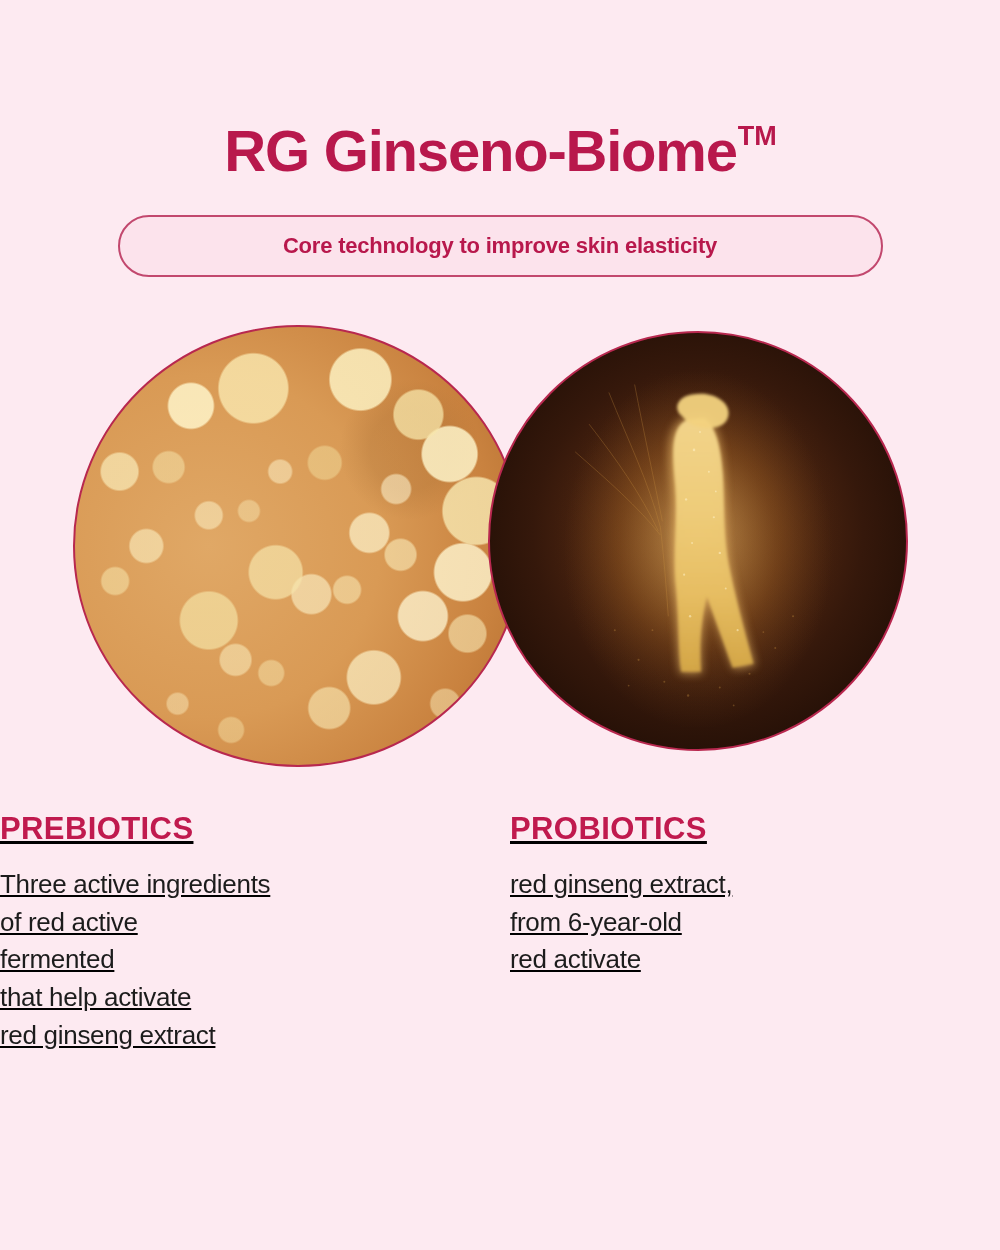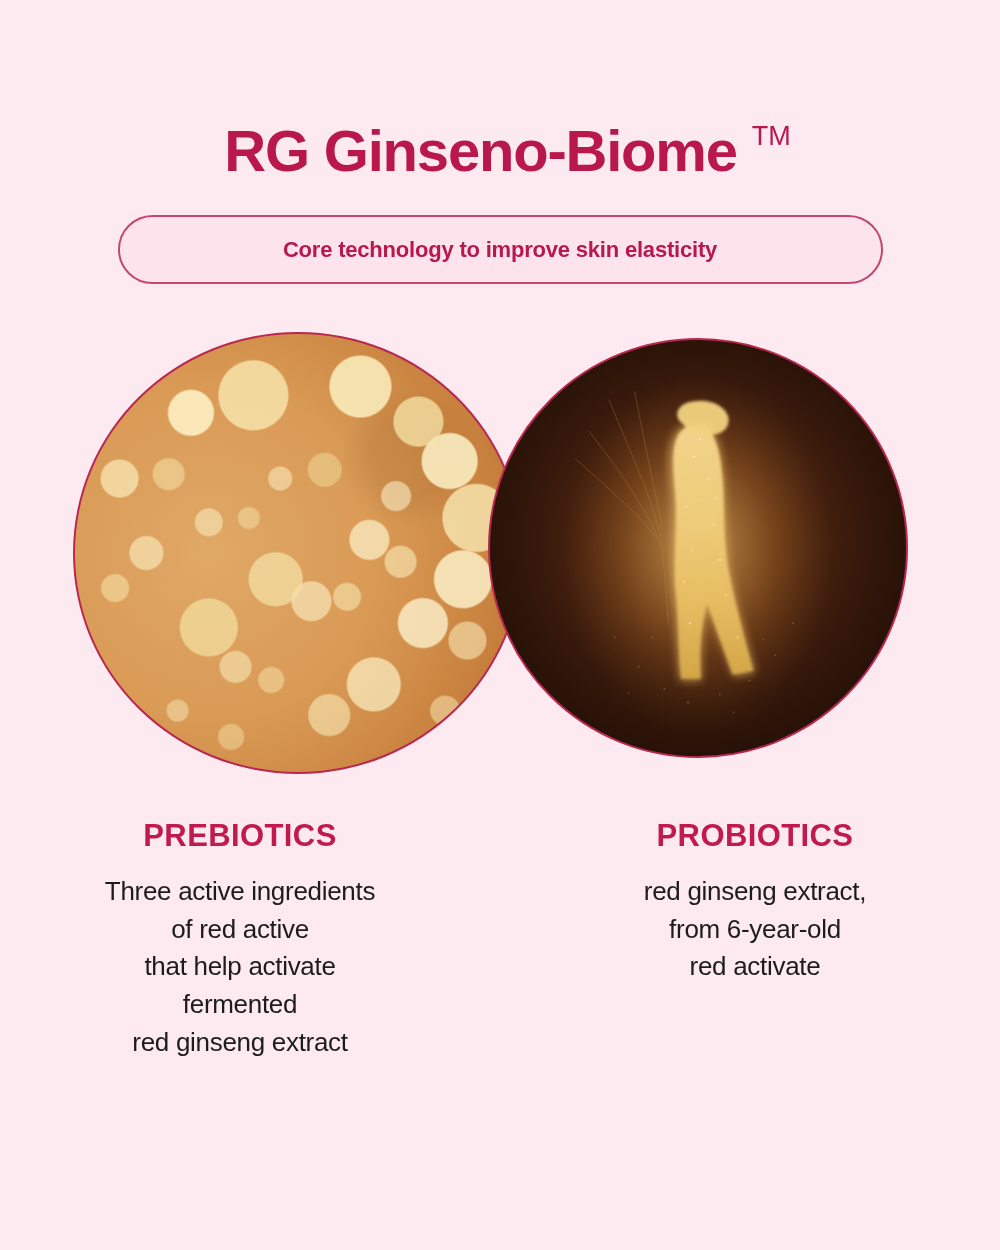--- a/index.html
+++ b/index.html
@@ -18,32 +18,32 @@
     color:#b8184c;
     font-size:58px;
     font-weight:700;
     letter-spacing:-1.2px;
     line-height:1;
     white-space:nowrap;
     display:inline-block;
   }
   .title .tm {
     font-size:27px;
-    font-weight:400;
+    font-weight:700;
     vertical-align:super;
     letter-spacing:0;
     position:relative;
     top:-6px;
-    left:15px;
+    left:1px;
   }
 
   .pill-wrap { margin-top:35px; display:flex; justify-content:center; }
   .pill {
     width:765px;
-    height:69px;
+    height:62px;
     border:2px solid #c2486e;
     border-radius:999px;
     background:#fce3ec;
     display:flex;
     align-items:center;
     justify-content:center;
   }
   .pill-text {
     color:#b8184c;
     font-size:22px;
@@ -104,21 +104,21 @@
   .circle-pro {
     left:488px; top:6px; width:420px; height:420px;
     background:
       radial-gradient(ellipse 45% 60% at 50% 52%, rgba(255,196,95,.30) 0%, rgba(190,118,40,.16) 42%, rgba(60,26,10,0) 72%),
       radial-gradient(circle at 50% 48%, #6b3718 0%, #512711 30%, #35180b 55%, #230f06 78%, #190a04 100%);
   }
   .root { position:absolute; left:0; top:0; width:100%; height:100%; }
 
   
   .captions { position:relative; width:1000px; margin-top:40px; display:flex; }
-  .col { width:500px; text-align:center; }
+  .col { width:500px; text-align:left;text-decoration:underline; }
   .col-left  { padding-right:20px; }
   .col-right { padding-left:10px; }
 
   .col-heading {
     color:#c01a4e;
     font-size:31px;
     font-weight:700;
     letter-spacing:0.4px;
     line-height:1;
   }
@@ -234,22 +234,22 @@
   </div>
 </div>
 
 <div class="captions">
 
   <div class="col col-left">
     <div class="col-heading">PREBIOTICS</div>
     <div class="col-body">
       <div>Three active ingredients</div>
       <div>of red active</div>
+      <div>fermented</div>
       <div>that help activate</div>
-      <div>fermented</div>
       <div>red ginseng extract</div>
     </div>
   </div>
 
   <div class="col col-right">
     <div class="col-heading">PROBIOTICS</div>
     <div class="col-body">
       <div>red ginseng extract,</div>
       <div>from 6-year-old</div>
       <div>red activate</div>

